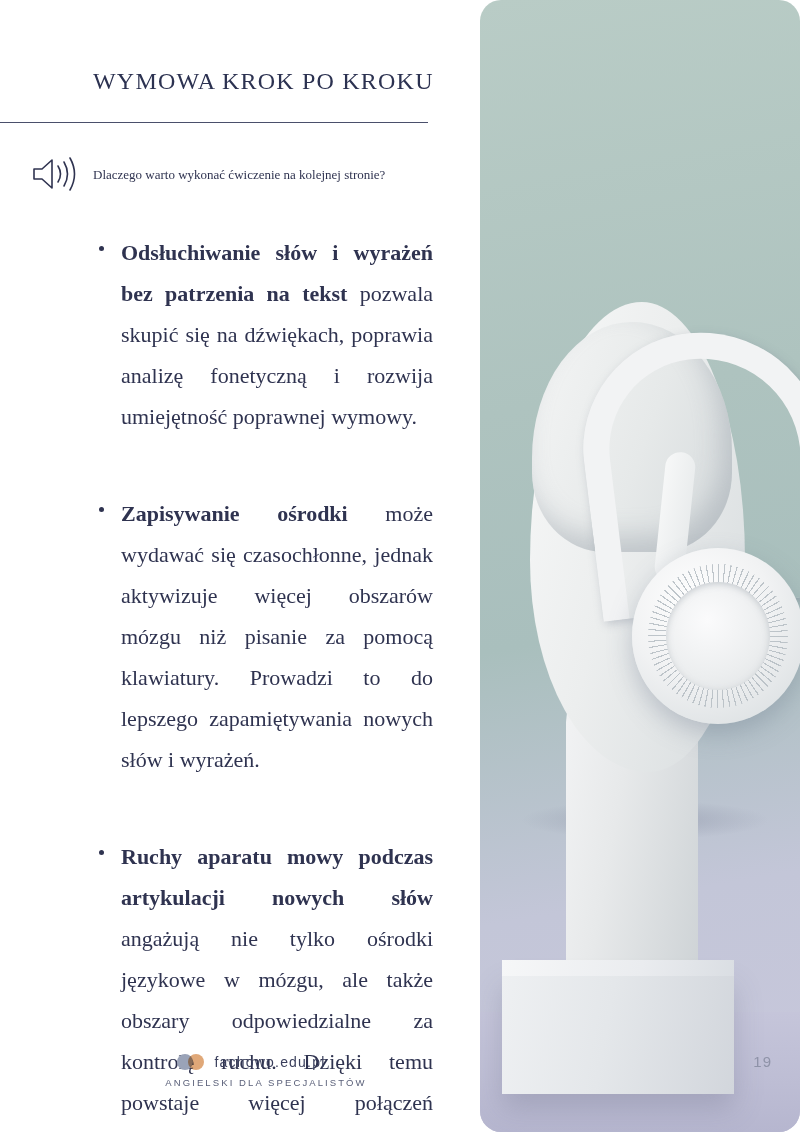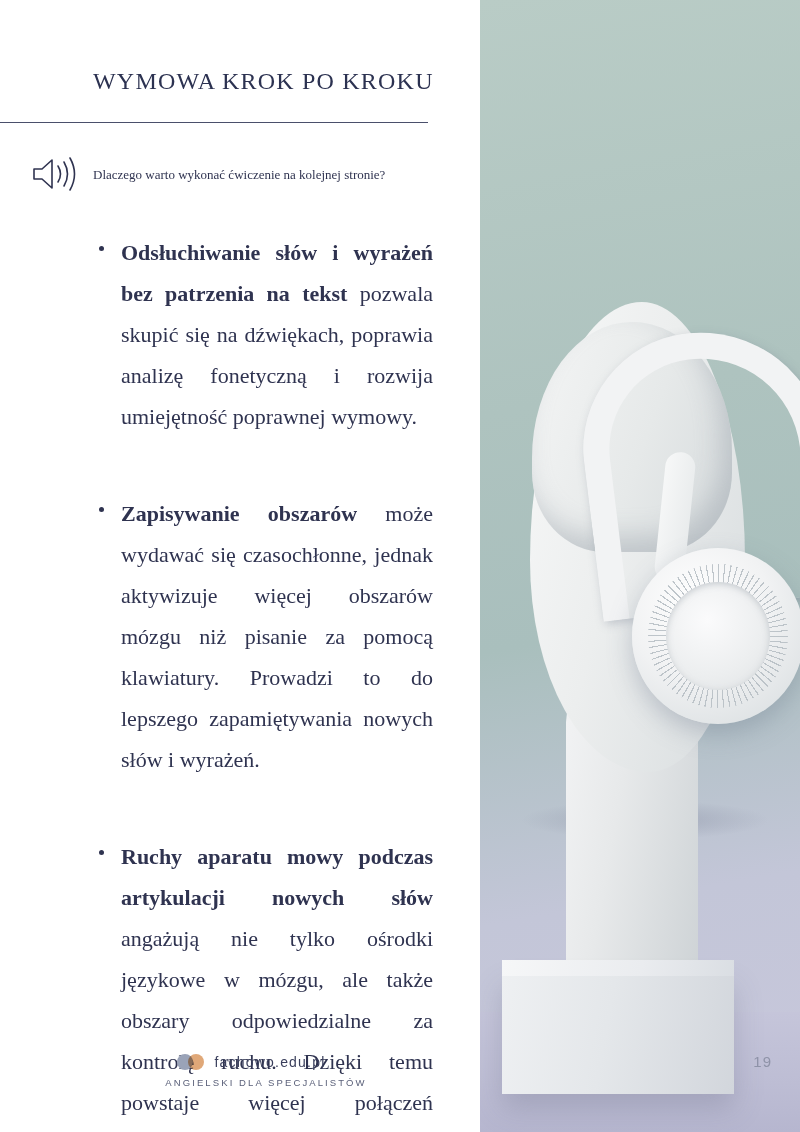--- a/index.html
+++ b/index.html
@@ -17,20 +17,21 @@
   }
 
   
   .photo-panel {
     position: absolute;
     top: 0;
     right: 0;
     width: 320px;
     height: 1132px;
     overflow: hidden;
+    border-radius: 21px;
   }
   .photo-bg {
     position: absolute;
     inset: 0;
     background: linear-gradient(170deg, #b9ccc6 0%, #aec3bf 35%, #a9bfbd 55%, #c3c6d8 78%, #c8c7dc 100%);
   }
   .photo-floor {
     position: absolute;
     left: 0;
     right: 0;
@@ -321,21 +322,21 @@
       </svg>
     </div>
 
     <p class="intro">Dlaczego warto wykonać ćwiczenie na kolejnej stronie?</p>
 
     <ul class="bullets">
       <li class="bullet">
         <b>Odsłuchiwanie słów i wyrażeń bez patrzenia na tekst</b><span> pozwala skupić się na dźwiękach, poprawia analizę fonetyczną i rozwija umiejętność poprawnej wymowy.</span>
       </li>
       <li class="bullet">
-        <b>Zapisywanie obszarów</b><span> może wydawać się czasochłonne, jednak aktywizuje więcej obszarów mózgu niż pisanie za pomocą klawiatury. Prowadzi to do lepszego zapamiętywania nowych słów i wyrażeń.</span>
+        <b>Zapisywanie ośrodki</b><span> może wydawać się czasochłonne, jednak aktywizuje więcej obszarów mózgu niż pisanie za pomocą klawiatury. Prowadzi to do lepszego zapamiętywania nowych słów i wyrażeń.</span>
       </li>
       <li class="bullet">
         <b>Ruchy aparatu mowy podczas artykulacji nowych słów</b><span> angażują nie tylko ośrodki językowe w mózgu, ale także obszary odpowiedzialne za kontrolę ruchu. Dzięki temu powstaje więcej połączeń neuronowych, co pośrednio wzmacnia proces zapamiętywania.</span>
       </li>
     </ul>
 
     <div class="footer">
       <div class="footer-row">
         <span class="logo-mark">
           <span class="logo-dot a"></span>

